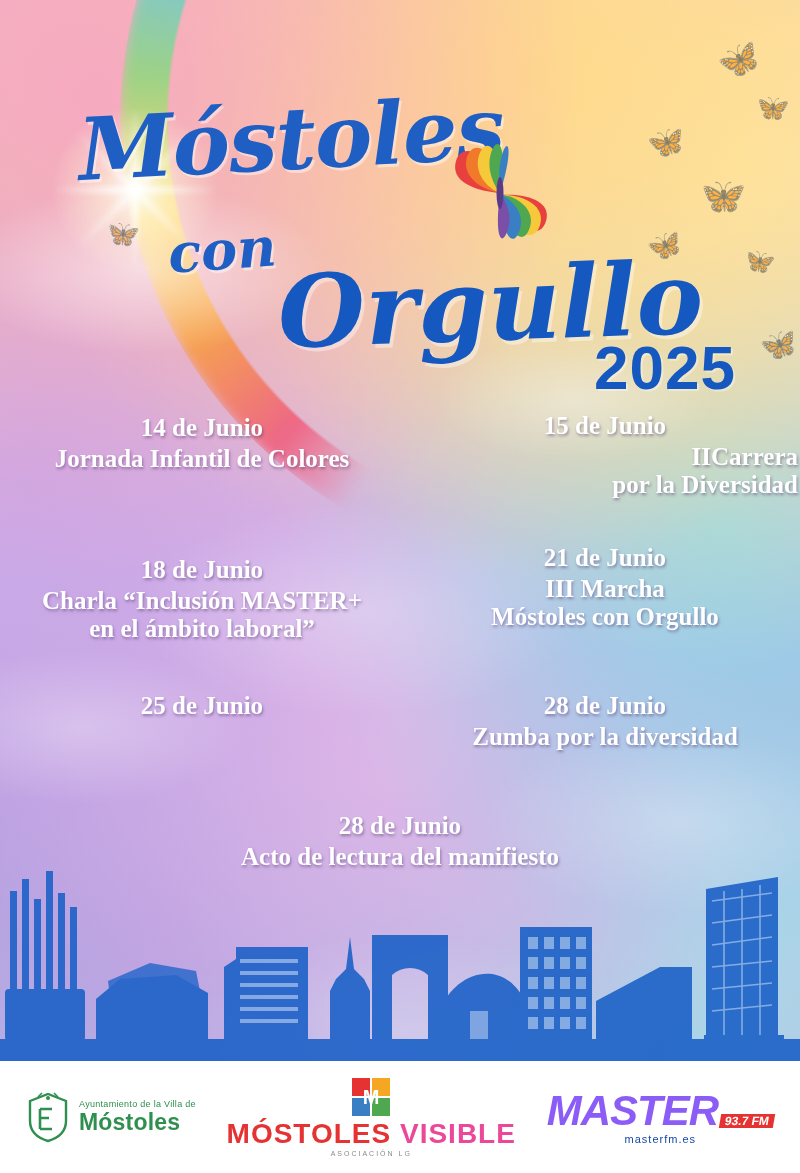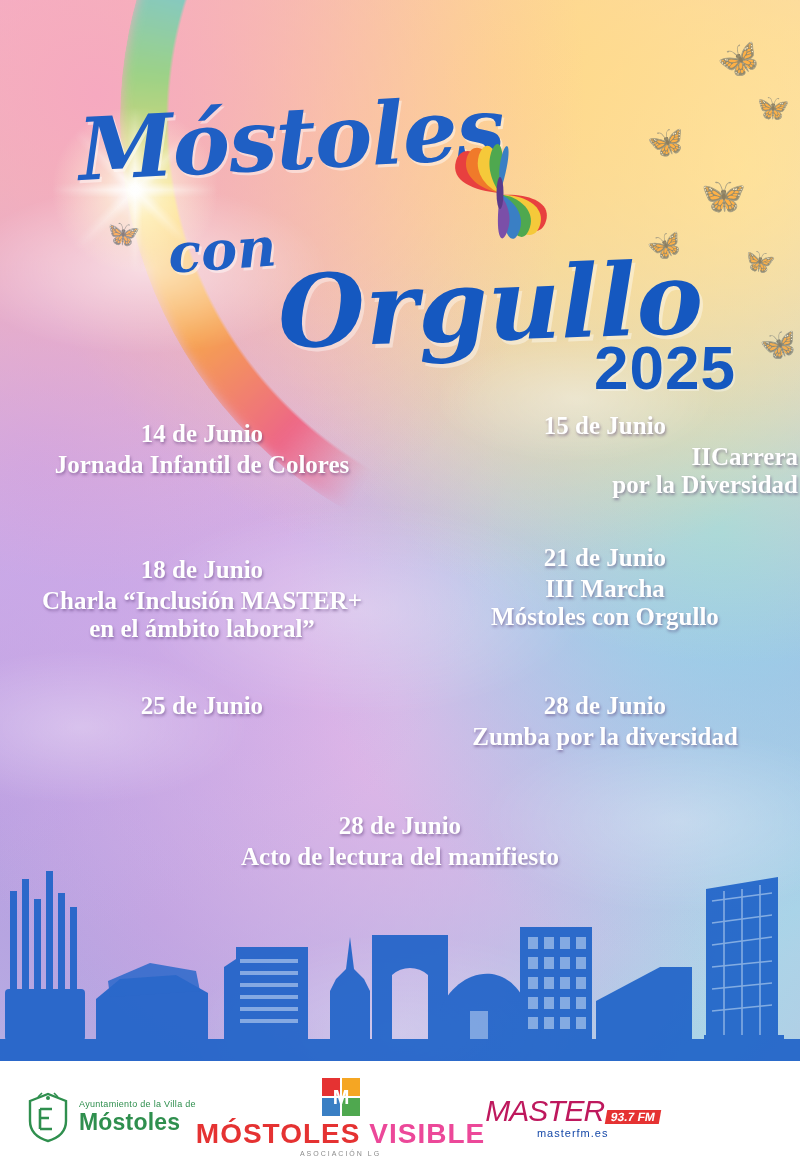--- a/index.html
+++ b/index.html
@@ -193,21 +193,21 @@
   .ev .date {
     font-size: 25px;
     display: block;
     margin-bottom: 3px;
   }
   .ev .name {
     font-size: 25px;
     display: block;
   }
 
-  .ev-1 { left: 6px;   top: 16px;   width: 392px; }
+  .ev-1 { left: 6px;   top: 10px;   width: 392px; }
   .ev-2 { left: 412px; top: 8px;   width: 386px; }
   .ev-3 { left: 6px;   top: 140px; width: 392px; margin-top: 12px; }
   .ev-4 { left: 412px; top: 140px; width: 386px; }
   .ev-5 { left: 6px;   top: 288px; width: 392px; }
   .ev-6 { left: 412px; top: 288px; width: 386px; }
   .ev-7 { left: 120px; top: 408px; width: 560px; }
 
   
   .skyline {
     position: absolute;
@@ -220,20 +220,21 @@
   
   .footer {
     position: absolute;
     left: 0;
     bottom: 0;
     width: 800px;
     height: 112px;
     background: #ffffff;
     display: flex;
     align-items: center;
+    justify-content: space-between;
     padding: 0 26px;
     box-sizing: border-box;
   }
   .logo-ayto {
     display: flex;
     align-items: center;
     gap: 9px;
   }
   .shield {
     width: 44px;
@@ -284,23 +285,23 @@
     margin-top: 2px;
   }
 
   .logo-master {
     text-align: center;
     line-height: 1;
   }
   .master-word {
     font-family: "Liberation Sans", sans-serif;
     font-style: italic;
-    font-weight: normal;
-    font-size: 30px;
-    color: #be185d;
+    font-weight: bold;
+    font-size: 42px;
+    color: #8b5cf6;
     letter-spacing: -1px;
   }
   .master-fm {
     display: inline-block;
     background: #e53232;
     color: #fff;
     font-family: "Liberation Sans", sans-serif;
     font-weight: bold;
     font-size: 12px;
     padding: 1px 5px;

